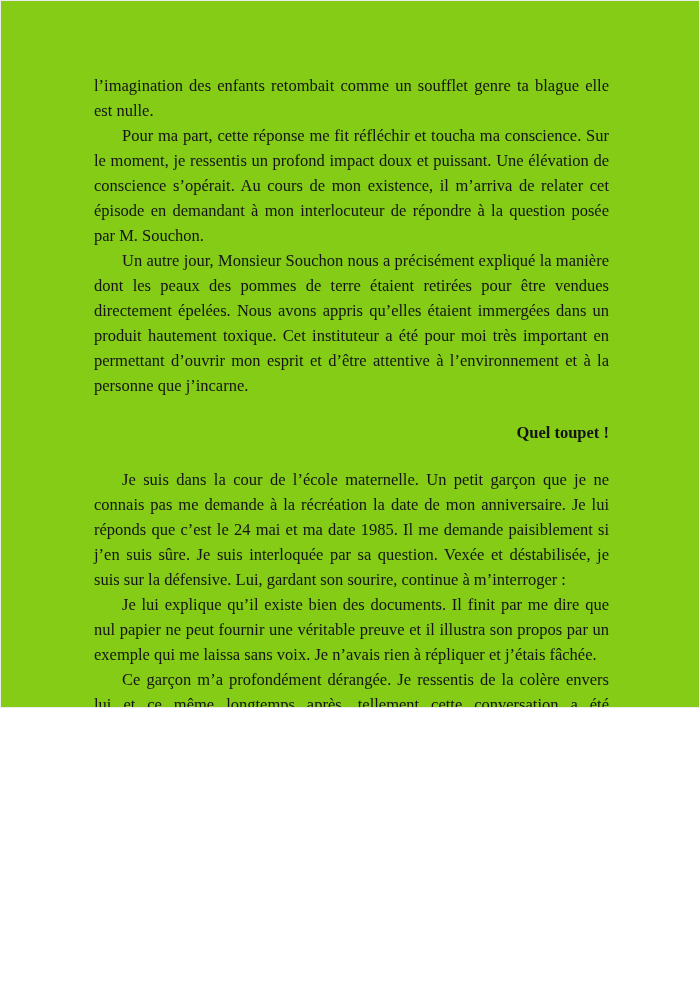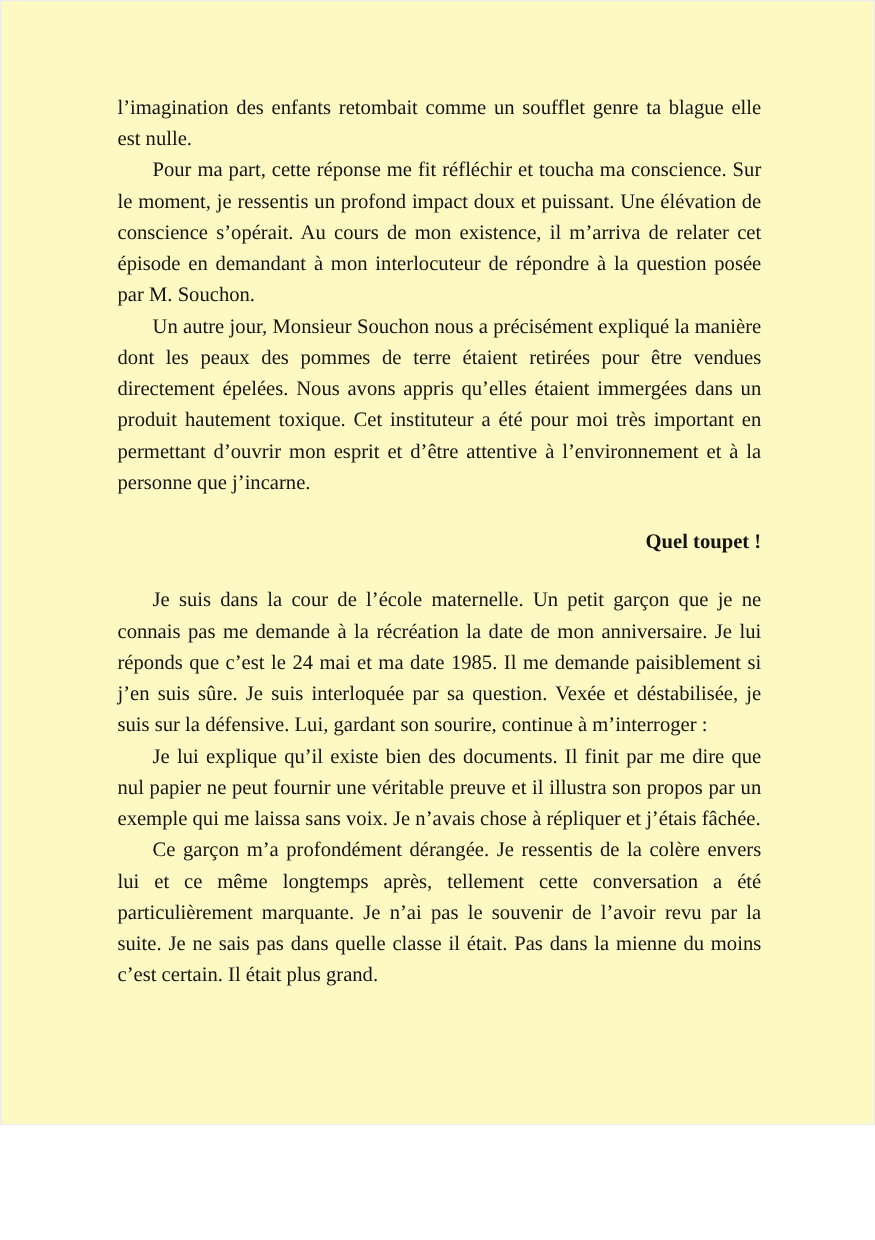--- a/index.html
+++ b/index.html
@@ -5,22 +5,22 @@
   * { margin: 0; padding: 0; box-sizing: border-box; }
   html, body { background: #ffffff; }
   body {
     width: 700px;
     height: 992px;
     font-family: "Liberation Serif", "DejaVu Serif", serif;
   }
   .page {
     position: relative;
     width: 700px;
-    height: 900px;
-    background: #fef9c3;
+    height: 708px;
+    background: #84cc16;
     border: 1px solid #ececec;
     overflow: hidden;
   }
   .text-block {
     position: absolute;
     left: 93px;
     top: 72px;
     width: 515px;
     font-size: 16.5px;
     line-height: 25px;
@@ -54,17 +54,17 @@
 </head>
 <body>
 
 <div class="page">
   <div class="text-block">
     <p class="no-indent">l’imagination des enfants retombait comme un soufflet genre ta blague elle est nulle.</p>
     <p>Pour ma part, cette réponse me fit réfléchir et toucha ma conscience. Sur le moment, je ressentis un profond impact doux et puissant. Une élévation de conscience s’opérait. Au cours de mon existence, il m’arriva de relater cet épisode en demandant à mon interlocuteur de répondre à la question posée par M. Souchon.</p>
     <p>Un autre jour, Monsieur Souchon nous a précisément expliqué la manière dont les peaux des pommes de terre étaient retirées pour être vendues directement épelées. Nous avons appris qu’elles étaient immergées dans un produit hautement toxique. Cet instituteur a été pour moi très important en permettant d’ouvrir mon esprit et d’être attentive à l’environnement et à la personne que j’incarne.</p>
     <h2 class="heading">Quel toupet&nbsp;!</h2>
     <p>Je suis dans la cour de l’école maternelle. Un petit garçon que je ne connais pas me demande à la récréation la date de mon anniversaire. Je lui réponds que c’est le 24 mai et ma date 1985. Il me demande paisiblement si j’en suis sûre. Je suis interloquée par sa question. Vexée et déstabilisée, je suis sur la défensive. Lui, gardant son sourire, continue à m’interroger&nbsp;:</p>
-    <p>Je lui explique qu’il existe bien des documents. Il finit par me dire que nul papier ne peut fournir une véritable preuve et il illustra son propos par un exemple qui me laissa sans voix. Je n’avais chose à répliquer et j’étais fâchée.</p>
+    <p>Je lui explique qu’il existe bien des documents. Il finit par me dire que nul papier ne peut fournir une véritable preuve et il illustra son propos par un exemple qui me laissa sans voix. Je n’avais rien à répliquer et j’étais fâchée.</p>
     <p>Ce garçon m’a profondément dérangée. Je ressentis de la colère envers lui et ce même longtemps après, tellement cette conversation a été particulièrement marquante. Je n’ai pas le souvenir de l’avoir revu par la suite. Je ne sais pas dans quelle classe il était. Pas dans la mienne du moins c’est certain. Il était plus grand.</p>
   </div>
   <div class="page-number">16</div>
 </div>
 
 </body></html>

